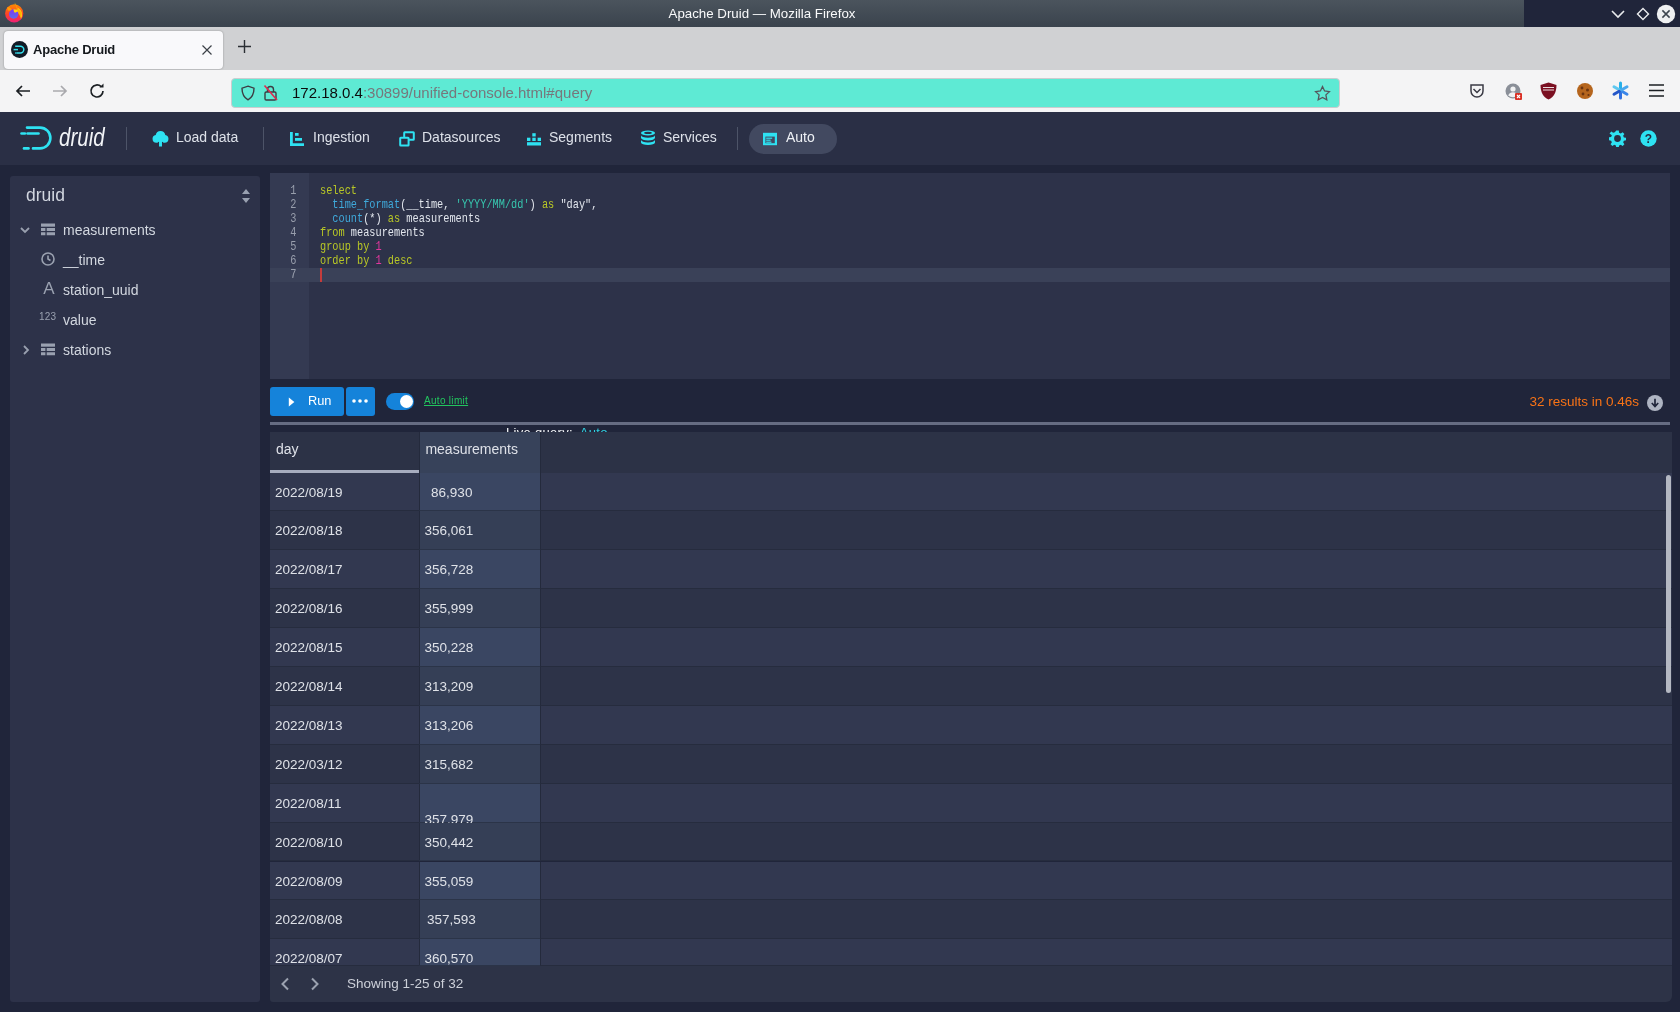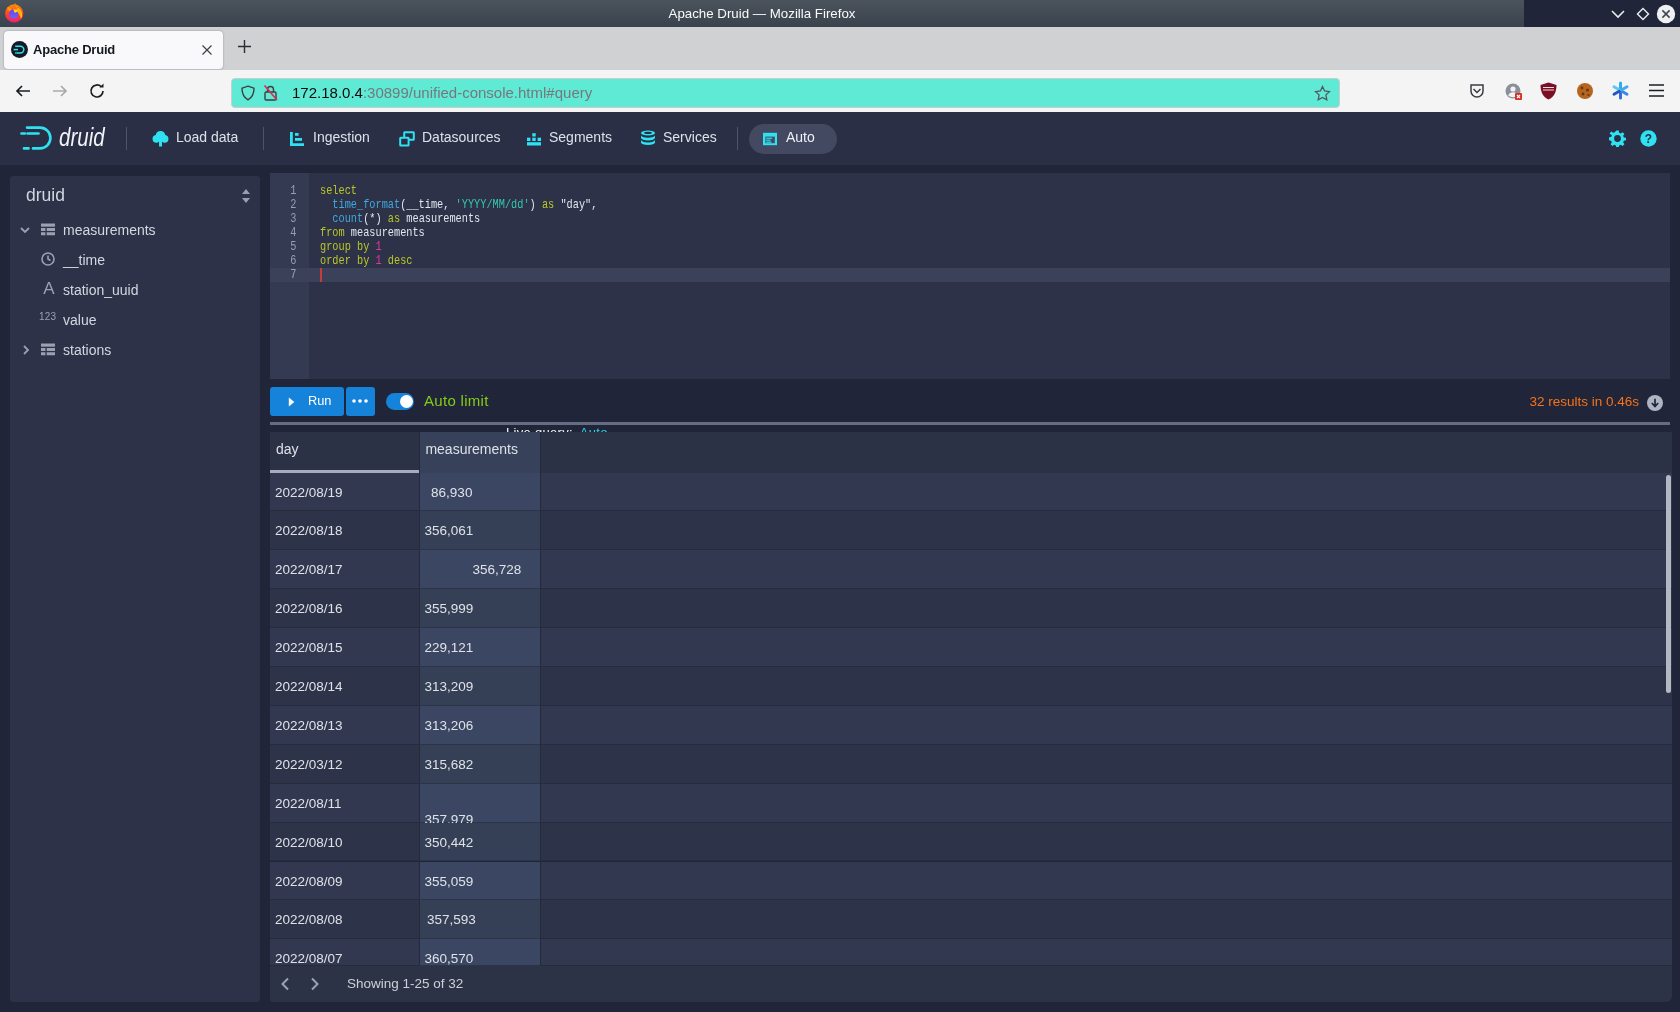--- a/index.html
+++ b/index.html
@@ -310,21 +310,21 @@
       <svg class="abs" style="left:6.5px;top:12.5px" width="16" height="4" viewBox="0 0 16 4">
           <g fill="#fff">
             <circle cx="2" cy="2" r="1.8"></circle>
             <circle cx="8" cy="2" r="1.8"></circle>
             <circle cx="14" cy="2" r="1.8"></circle>
           </g>
         </svg>
     </div>
     <div class="abs" style="left:386px;top:228px;width:28px;height:17px;background:#1583da;border-radius:9px;"></div>
     <div class="abs" style="left:399.5px;top:230px;width:13px;height:13px;background:#fff;border-radius:50%;"></div>
-    <div class="abs" style="left:424px;top:221px;height:30px;line-height:30px;color:#84cc16;font-size:15px;letter-spacing:.3px;">Auto limit</div>
+    <div class="abs" style="left:424px;top:221px;height:30px;line-height:30px;color:#22c55e;font-size:10px;letter-spacing:.3px;text-decoration:underline;">Auto limit</div>
     <div class="abs" style="left:506px;top:221px;height:30px;line-height:30px;color:#f2f4f7;font-size:13px;letter-spacing:.3px;margin-top:32px;">Live query: <span style="color:#30d0e0;margin-left:3px">Auto</span></div>
     <div class="abs" style="left:1420px;top:222px;width:219px;height:29px;line-height:29px;color:#f97316;font-size:13.5px;text-align:right;">32 results in 0.46s</div>
     <div class="abs" style="left:1647px;top:229.5px;width:16px;height:16px;border-radius:50%;background:#aeb4c2;">
       <svg class="abs" style="left:4px;top:3px" width="8" height="10" viewBox="0 0 8 10">
           <path d="M4 0.8 V8.2 M0.8 5 L4 8.5 7.2 5" stroke="#20253a" stroke-width="1.7" fill="none"></path>
         </svg>
     </div>
     </div>
 
   <div class="abs" style="left:270px;top:257.4px;width:1400px;height:2.2px;background:#666c82;"></div>
@@ -343,31 +343,31 @@
       <div class="cell" style="left:424.4px;top:319.5px;width:48px;text-align:right;">86,930</div>
       <div class="abs" style="left:270px;top:346.4px;width:149.39999999999998px;height:38.9px;background:#2d3348;border-bottom:1px solid #262c3e;"></div>
       <div class="abs" style="left:419.4px;top:346.4px;width:121px;height:38.9px;background:#353f56;border-left:1px solid #242a3c;border-bottom:1px solid #2b3448;"></div>
       <div class="abs" style="left:540.4px;top:346.4px;width:1132.1px;height:38.9px;background:#2d3348;border-left:1px solid #242a3c;border-bottom:1px solid #262c3e;"></div>
       <div class="cell" style="left:275px;top:358.4px;">2022/08/18</div>
       <div class="cell" style="left:424.4px;top:358.4px;width:48px;text-align:right;">356,061</div>
       <div class="abs" style="left:270px;top:385.3px;width:149.39999999999998px;height:38.9px;background:#323850;border-bottom:1px solid #262c3e;"></div>
       <div class="abs" style="left:419.4px;top:385.3px;width:121px;height:38.9px;background:#3a4662;border-left:1px solid #242a3c;border-bottom:1px solid #2b3448;"></div>
       <div class="abs" style="left:540.4px;top:385.3px;width:1132.1px;height:38.9px;background:#323850;border-left:1px solid #242a3c;border-bottom:1px solid #262c3e;"></div>
       <div class="cell" style="left:275px;top:397.3px;">2022/08/17</div>
-      <div class="cell" style="left:424.4px;top:397.3px;width:48px;text-align:right;margin-left:48px;">356,728</div>
+      <div class="cell" style="left:424.4px;top:397.3px;width:48px;text-align:right;">356,728</div>
       <div class="abs" style="left:270px;top:424.2px;width:149.39999999999998px;height:38.9px;background:#2d3348;border-bottom:1px solid #262c3e;"></div>
       <div class="abs" style="left:419.4px;top:424.2px;width:121px;height:38.9px;background:#353f56;border-left:1px solid #242a3c;border-bottom:1px solid #2b3448;"></div>
       <div class="abs" style="left:540.4px;top:424.2px;width:1132.1px;height:38.9px;background:#2d3348;border-left:1px solid #242a3c;border-bottom:1px solid #262c3e;"></div>
       <div class="cell" style="left:275px;top:436.2px;">2022/08/16</div>
       <div class="cell" style="left:424.4px;top:436.2px;width:48px;text-align:right;">355,999</div>
       <div class="abs" style="left:270px;top:463.1px;width:149.39999999999998px;height:38.9px;background:#323850;border-bottom:1px solid #262c3e;"></div>
       <div class="abs" style="left:419.4px;top:463.1px;width:121px;height:38.9px;background:#3a4662;border-left:1px solid #242a3c;border-bottom:1px solid #2b3448;"></div>
       <div class="abs" style="left:540.4px;top:463.1px;width:1132.1px;height:38.9px;background:#323850;border-left:1px solid #242a3c;border-bottom:1px solid #262c3e;"></div>
       <div class="cell" style="left:275px;top:475.1px;">2022/08/15</div>
-      <div class="cell" style="left:424.4px;top:475.1px;width:48px;text-align:right;">229,121</div>
+      <div class="cell" style="left:424.4px;top:475.1px;width:48px;text-align:right;">350,228</div>
       <div class="abs" style="left:270px;top:502px;width:149.39999999999998px;height:38.9px;background:#2d3348;border-bottom:1px solid #262c3e;"></div>
       <div class="abs" style="left:419.4px;top:502px;width:121px;height:38.9px;background:#353f56;border-left:1px solid #242a3c;border-bottom:1px solid #2b3448;"></div>
       <div class="abs" style="left:540.4px;top:502px;width:1132.1px;height:38.9px;background:#2d3348;border-left:1px solid #242a3c;border-bottom:1px solid #262c3e;"></div>
       <div class="cell" style="left:275px;top:514px;">2022/08/14</div>
       <div class="cell" style="left:424.4px;top:514px;width:48px;text-align:right;">313,209</div>
       <div class="abs" style="left:270px;top:540.9px;width:149.39999999999998px;height:38.9px;background:#323850;border-bottom:1px solid #262c3e;"></div>
       <div class="abs" style="left:419.4px;top:540.9px;width:121px;height:38.9px;background:#3a4662;border-left:1px solid #242a3c;border-bottom:1px solid #2b3448;"></div>
       <div class="abs" style="left:540.4px;top:540.9px;width:1132.1px;height:38.9px;background:#323850;border-left:1px solid #242a3c;border-bottom:1px solid #262c3e;"></div>
       <div class="cell" style="left:275px;top:552.9px;">2022/08/13</div>
       <div class="cell" style="left:424.4px;top:552.9px;width:48px;text-align:right;">313,206</div>

